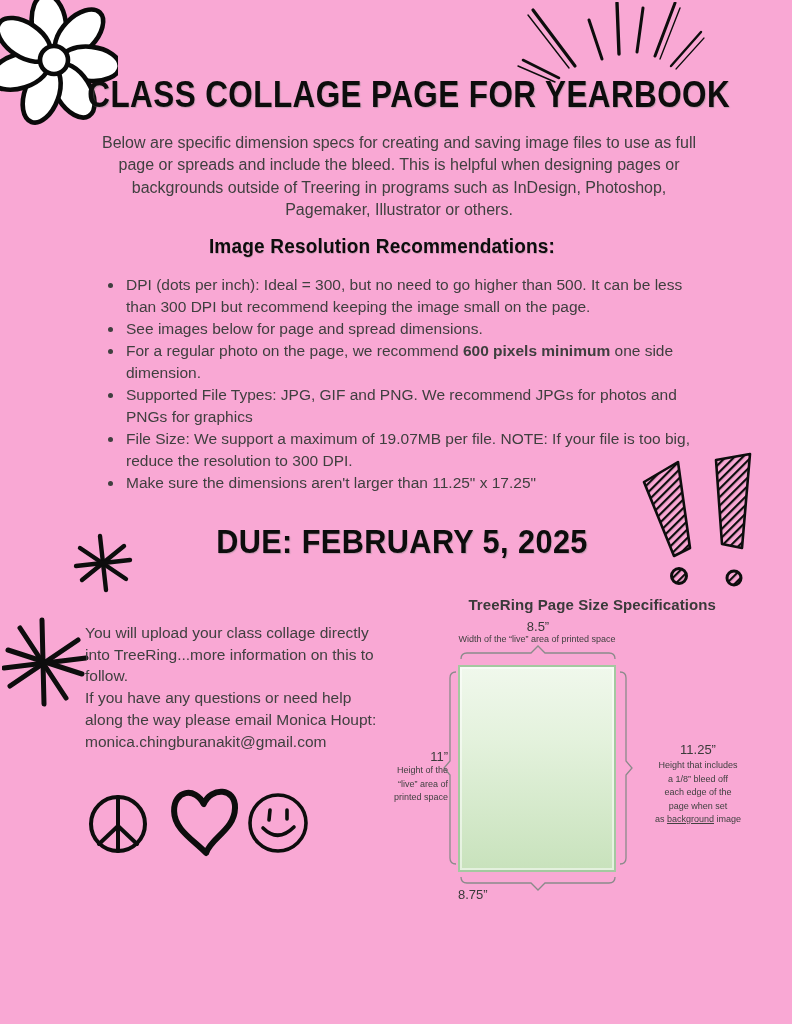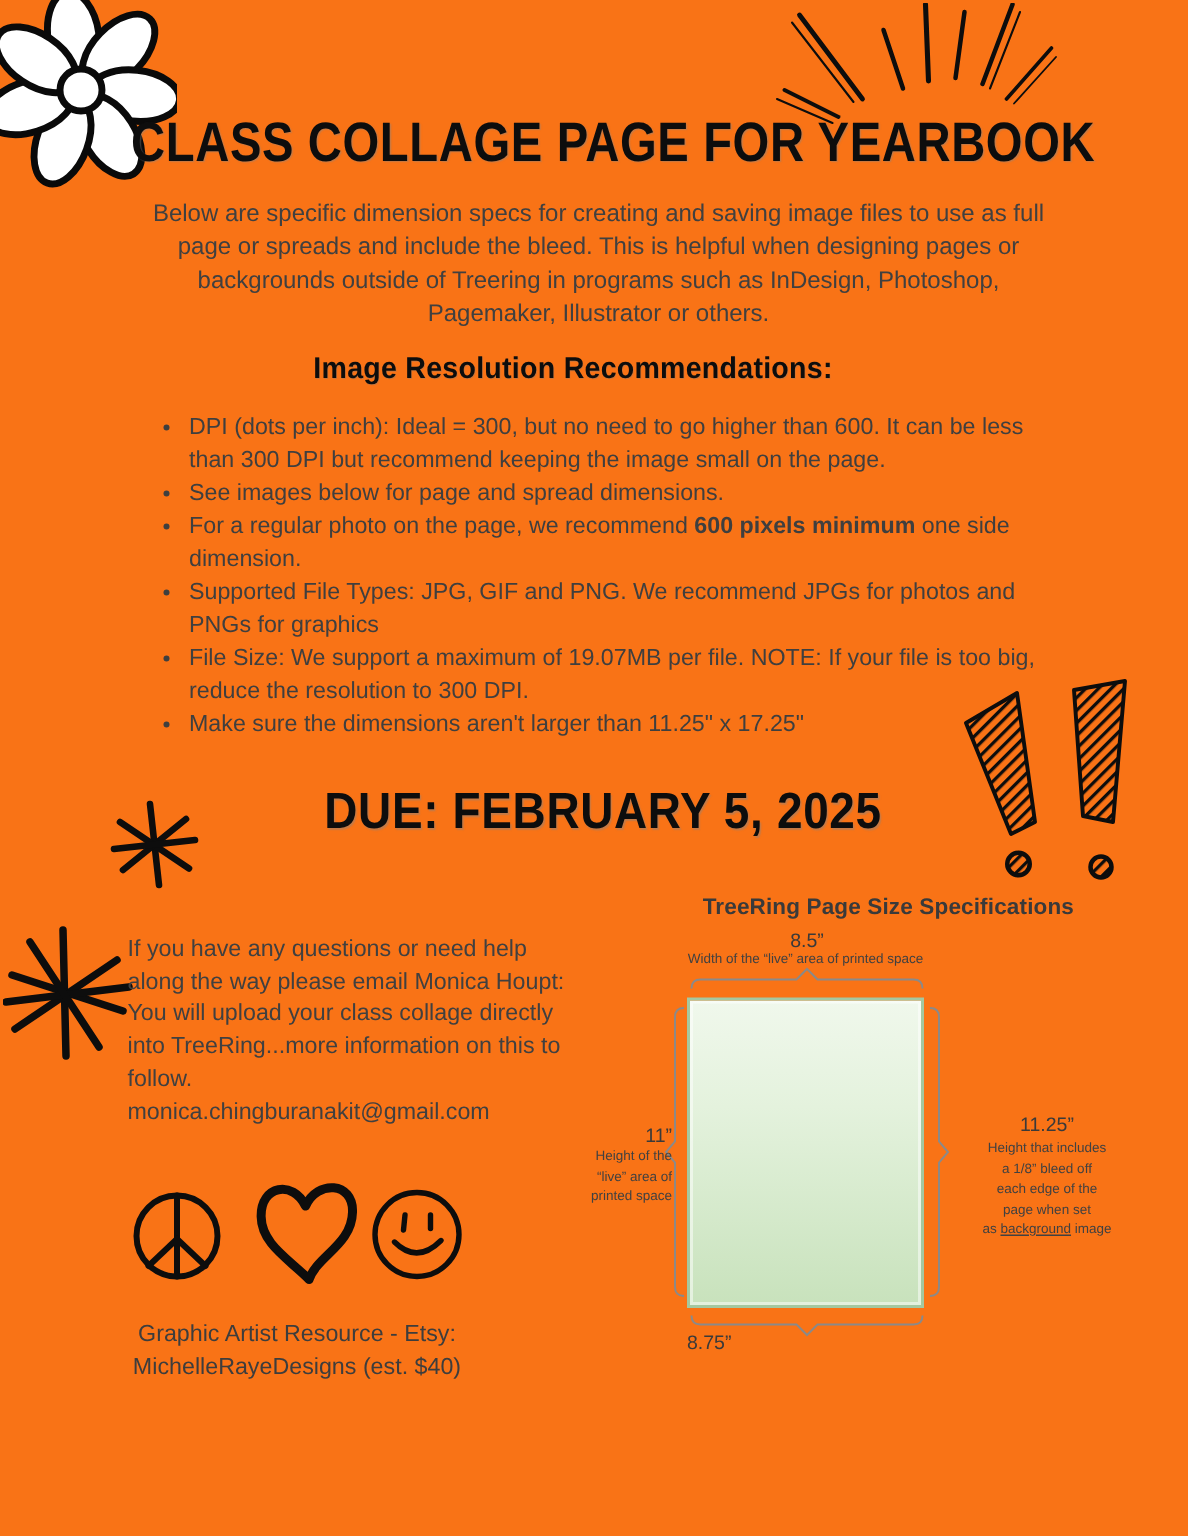--- a/index.html
+++ b/index.html
@@ -1,16 +1,16 @@
 <!DOCTYPE html>
 <html><head>
 <meta charset="utf-8">
 <style>
   html,body{margin:0;padding:0;background:#ffffff;}
-  .page{position:relative;width:792px;height:1024px;background:#f97316;overflow:hidden;
+  .page{position:relative;width:792px;height:1024px;background:#f9a8d4;overflow:hidden;
         font-family:"Liberation Sans",sans-serif;color:#3f3f3f;}
   .abs{position:absolute;}
   
   .display{font-weight:800;color:#0d0d0d;white-space:nowrap;
            text-shadow:1px 1px 1px rgba(130,130,130,.45);}
   .title{left:0;top:74px;width:792px;text-align:center;padding-left:30px;box-sizing:border-box;
          font-size:37px;letter-spacing:.5px;transform:scaleX(.85);transform-origin:50% 50%;}
   .intro{left:96px;top:132px;width:606px;text-align:center;font-size:16px;line-height:22.4px;color:#404040;}
   .rec-heading{left:0;top:235px;width:764px;text-align:center;font-size:20px;letter-spacing:.2px;
                transform:scaleX(.95);transform-origin:50% 50%;text-shadow:.5px .5px 0 rgba(120,120,120,.35);}
@@ -75,21 +75,21 @@
     </g>
   </svg>
 
   <div class="abs display title">CLASS COLLAGE PAGE FOR YEARBOOK</div>
 
   <div class="abs intro">Below are specific dimension specs for creating and saving image files to use as full page or spreads and include the bleed. This is helpful when designing pages or backgrounds outside of Treering in programs such as InDesign, Photoshop, Pagemaker, Illustrator or others.</div>
 
   <div class="abs display rec-heading">Image Resolution Recommendations:</div>
 
   <ul class="abs bullets">
-    <li>DPI (dots per inch): Ideal = 300, but no need to go higher than 600. It can be less than 300 DPI but recommend keeping the image small on the page.</li>
+    <li>DPI (dots per inch): Ideal = 300, but no need to go higher than 500. It can be less than 300 DPI but recommend keeping the image small on the page.</li>
     <li>See images below for page and spread dimensions.</li>
     <li><span>For a regular photo on the page, we recommend </span><b>600 pixels minimum</b><span> one side dimension.</span></li>
     <li>Supported File Types: JPG, GIF and PNG. We recommend JPGs for photos and PNGs for graphics</li>
     <li>File Size: We support a maximum of 19.07MB per file. NOTE: If your file is too big, reduce the resolution to 300 DPI.</li>
     <li>Make sure the dimensions aren't larger than 11.25" x 17.25"</li>
   </ul>
 
   <svg class="abs" style="left:636px;top:452px" width="130" height="142" viewBox="0 0 130 142">
     <defs>
       <pattern id="hatch" width="6" height="6" patternUnits="userSpaceOnUse" patternTransform="rotate(45)">
@@ -119,22 +119,22 @@
     <g stroke="#0d0d0d" stroke-width="5" stroke-linecap="round">
       <path d="M40,8 L42,92"></path>
       <path d="M6,38 L80,62"></path>
       <path d="M8,74 L76,28"></path>
       <path d="M2,56 L84,46"></path>
       <path d="M18,16 L64,86"></path>
     </g>
   </svg>
 
   <div class="abs contact">
+    <p>You will upload your class collage directly into TreeRing...more information on this to follow.</p>
     <p>If you have any questions or need help along the way please email Monica Houpt:</p>
-    <p>You will upload your class collage directly into TreeRing...more information on this to follow.</p>
     <p>monica.chingburanakit@gmail.com</p>
   </div>
 
   <svg class="abs" style="left:86px;top:792px" width="64" height="64" viewBox="0 0 64 64">
     <g stroke="#0d0d0d" stroke-width="4" fill="none" stroke-linecap="round">
       <circle cx="32" cy="32" r="27"></circle>
       <path d="M32,5 L32,59"></path>
       <path d="M32,34 L13,52"></path>
       <path d="M32,34 L51,52"></path>
     </g>
@@ -144,24 +144,20 @@
   </svg>
   <svg class="abs" style="left:245px;top:790px" width="66" height="66" viewBox="0 0 66 66">
     <g stroke="#0d0d0d" stroke-width="3.6" fill="none" stroke-linecap="round">
       <circle cx="33" cy="33" r="28"></circle>
       <path d="M25,20 L24,30"></path>
       <path d="M42,20 L42,29"></path>
       <path d="M18,38 Q33,53 49,37"></path>
     </g>
   </svg>
 
-  <div class="abs etsy">
-    <p>Graphic Artist Resource - Etsy:</p>
-    <p>MichelleRayeDesigns (est. $40)</p>
-  </div>
 
   <div class="abs diagram">
     <div class="abs d-title">TreeRing Page Size Specifications</div>
 
     <div class="abs d-value d-top-value">8.5”</div>
     <div class="abs d-small d-top-cap">Width of the “live” area of printed space</div>
 
     <svg class="abs" style="left:0;top:0" width="432" height="345" viewBox="0 0 432 345">
       <g stroke="#8a8a8a" stroke-width="1.3" fill="none">
         <path d="M101,64 Q101,58 107,58 L171,58 L178,51 L185,58 L249,58 Q255,58 255,64"></path>

